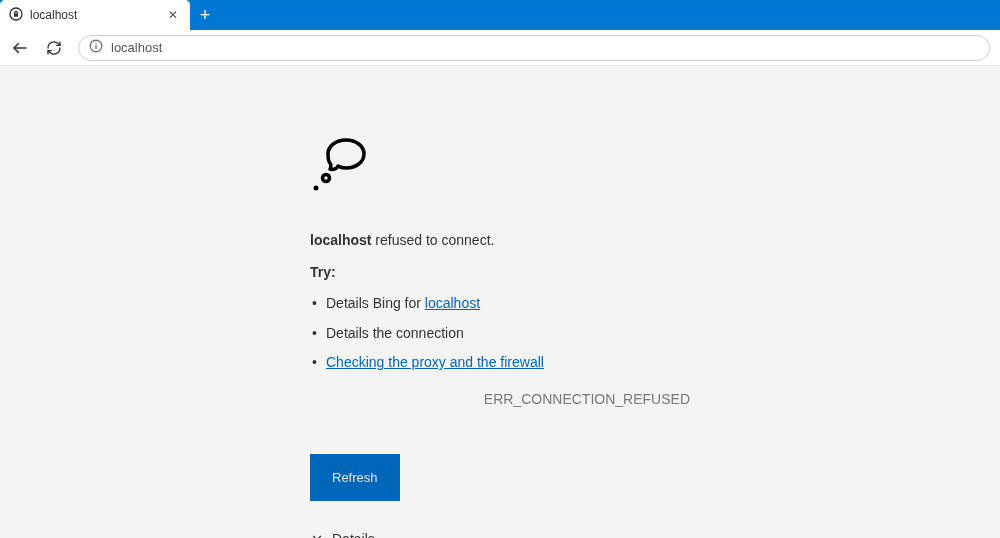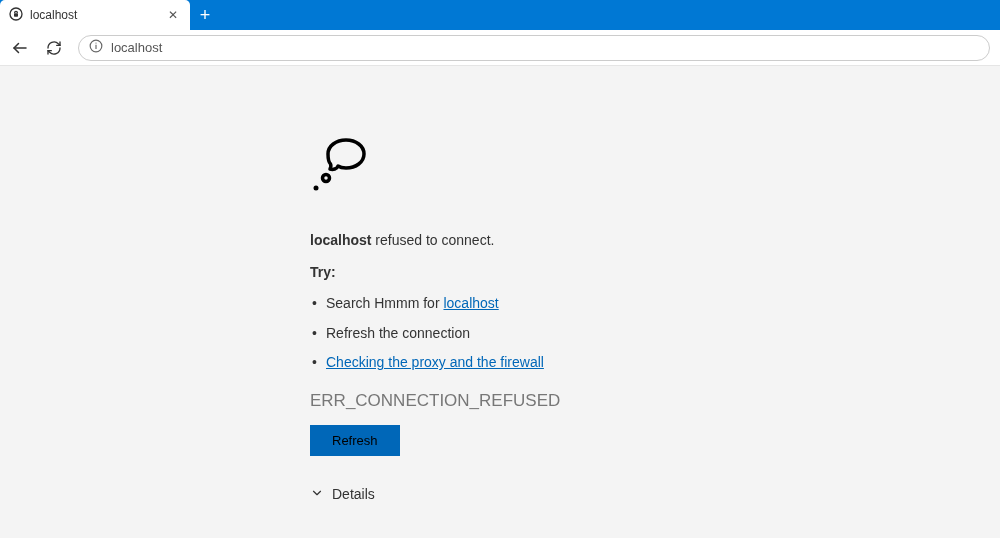--- a/index.html
+++ b/index.html
@@ -125,33 +125,35 @@
       line-height: 1.4;
     }
     ul.suggestions li::before {
       content: "•";
       position: absolute;
       left: 2px;
       color: #333;
     }
     a.link { color: #0067b8; text-decoration: underline; cursor: pointer; }
     .errcode {
-      font-size: 17px;
+      font-size: 14px;
       color: #777;
-      margin-bottom: 14px;
+      margin-bottom: 26px;
+      text-align: right;
     }
     .refresh-btn {
       background: #0067b8;
-      color: #000000;
+      color: #e5e5e5;
       border: none;
-      padding: 8px 22px;
+      padding: 16px 22px;
       font-size: 13px;
       cursor: pointer;
       margin-bottom: 30px;
       display: inline-block;
+      margin-top: 21px;
     }
     .details {
       display: flex;
       align-items: center;
       gap: 8px;
       font-size: 14px;
       color: #333;
       cursor: pointer;
     }
     .site-icon-svg { flex-shrink: 0; }
@@ -213,24 +215,24 @@
 
 
     <p class="subline">
       <b>localhost</b><span> refused to connect.</span>
     </p>
 
     <p class="trylabel">Try:</p>
 
     <ul class="suggestions">
       <li>
-        <span>Search Hmmm for </span><a class="link">localhost</a>
+        <span>Details Bing for </span><a class="link">localhost</a>
       </li>
       <li>
-        <span>Refresh the connection</span>
+        <span>Details the connection</span>
       </li>
       <li>
         <a class="link">Checking the proxy and the firewall</a>
       </li>
     </ul>
 
     <div class="errcode">ERR_CONNECTION_REFUSED</div>
 
     <button class="refresh-btn">Refresh</button>
 

